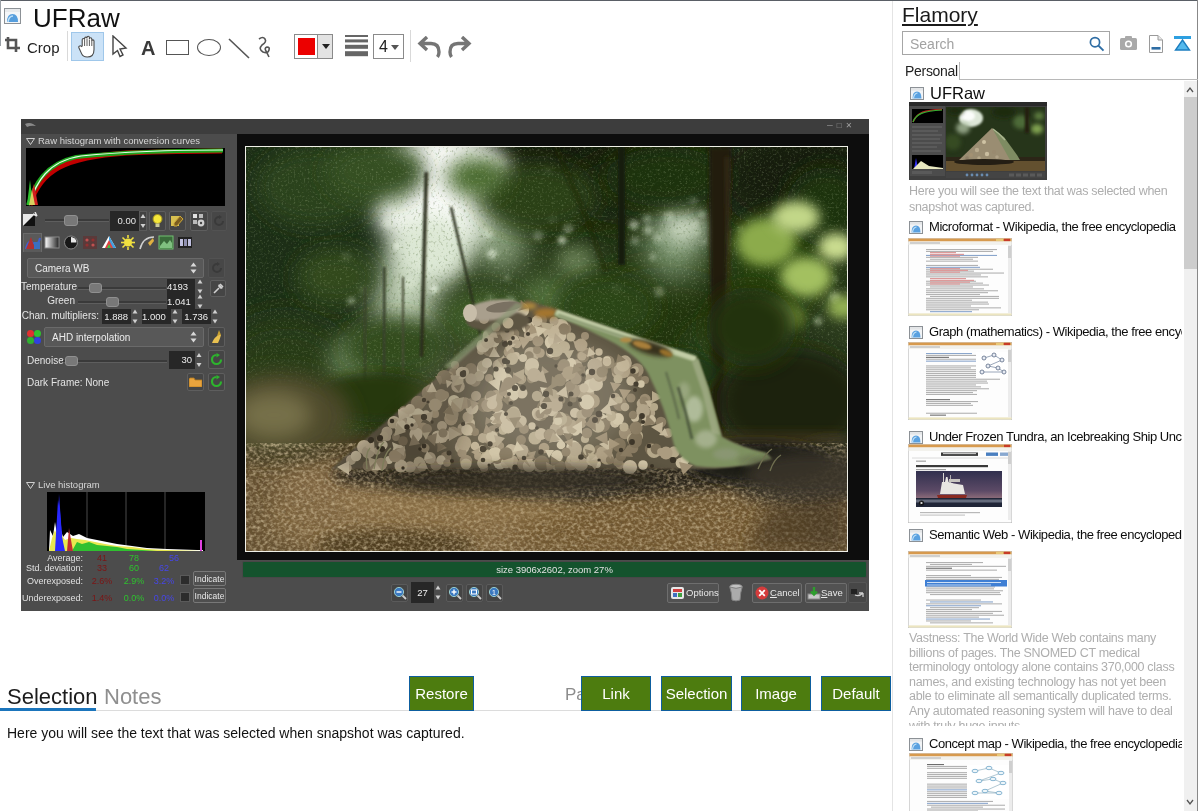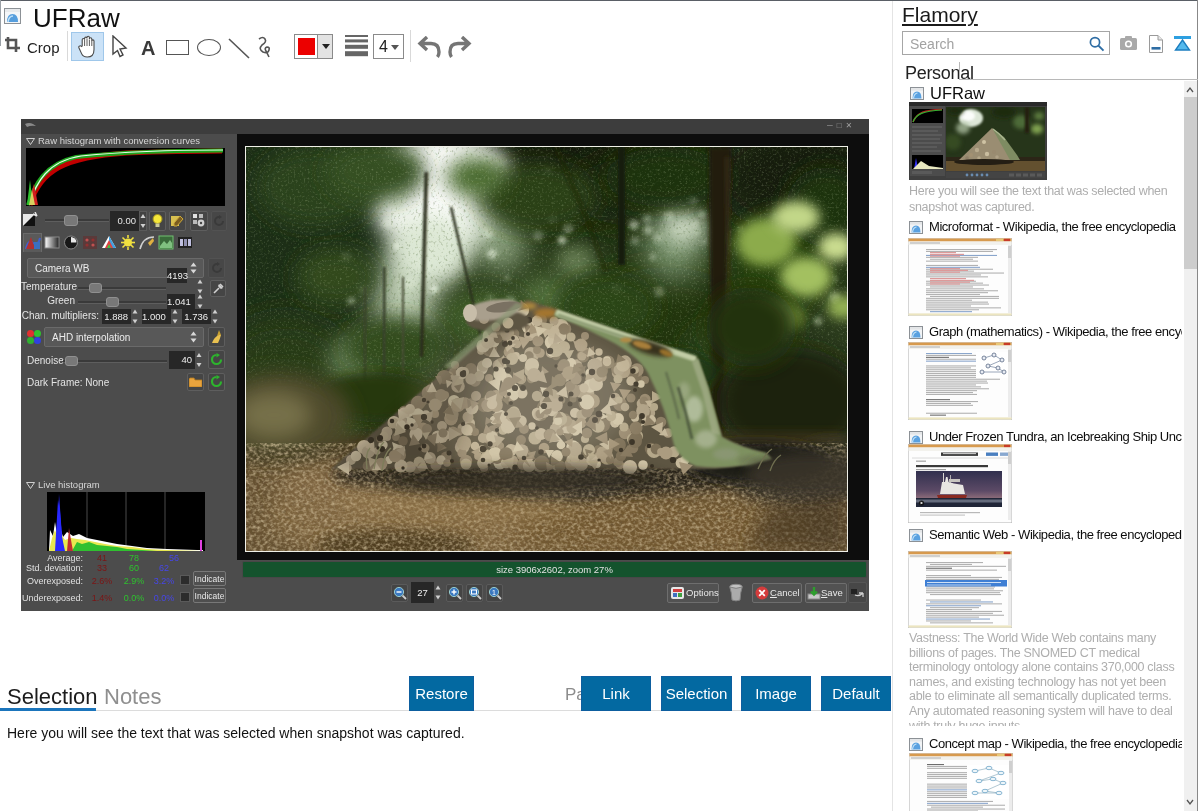--- a/index.html
+++ b/index.html
@@ -21,28 +21,28 @@
 #widthbox { left:373px; top:34px; width:31px; height:25px; border:1px solid #8a8a8a; background:#fff; font-size:16px; color:#222; }
 #widthbox span { position:absolute; left:5px; top:3px; }
 #widthbox:after { content:""; position:absolute; right:4px; top:10px; border:4px solid transparent; border-top:5px solid #555; }
 .vsep { position:absolute; width:1px; background:#d9d9d9; }
 
 #sel-tab { left:7px; top:684px; font-size:22px; color:#1c1c1c; }
 #notes-tab { left:104px; top:684px; font-size:22px; color:#8f8f8f; }
 #sel-underline { left:0px; top:708px; width:96px; height:3px; background:#1b75bc; }
 #bot-line { left:96px; top:710px; width:795px; height:1px; background:#dcdcdc; }
 #bot-text { left:7px; top:725px; font-size:14px; color:#111; }
-.bluebtn { position:absolute; background:#0369a1; border:1px solid #0d5e9f; color:#fff;
+.bluebtn { position:absolute; background:#4d7c0f; border:1px solid #0d5e9f; color:#fff;
   font-size:15px; text-align:center; line-height:33px; top:676px; height:35px; }
 #paste-lbl { left:530px; top:685px; font-size:17px; color:#8c8c8c;margin-left:35px; }
 
 #fl-title { left:902px; top:3px; font-size:21px; color:#1a1a1a;text-decoration:underline; }
 #searchbox { left:902px; top:31px; width:208px; height:24px; border:1px solid #a6a6a6; }
 #searchbox span { position:absolute; left:7px; top:4px; font-size:14px; color:#a2a2a2; }
-#personal { left:905px; top:63px; font-size:18px; letter-spacing:-0.3px; color:#222; }
+#personal { left:905px; top:63px; font-size:14px; letter-spacing:-0.3px; color:#222; }
 #tab-vline { left:959px; top:62px; width:1px; height:18px; background:#b8b8b8; }
 #tab-hline { left:959px; top:79px; width:239px; height:1px; background:#b8b8b8; }
 
 #sbar { left:1184px; top:81px; width:13px; height:730px; background:#f0f0f0; }
 #sbar .thumb { position:absolute; left:0; top:16px; width:13px; height:172px; background:#cdcdcd; }
 .chev { position:absolute; left:2px; width:8px; height:8px; }
 </style>
 </head>
 <body>
 <div class="abs" id="topline"></div>
@@ -613,21 +613,21 @@
       <path d="M1.5 5.5 L4.5 1.5 L7.5 5.5 Z M1.5 8.5 L4.5 12.5 L7.5 8.5 Z" fill="#d8d8d8"></path>
     </svg>
 <div class="abs" style="left:187px;top:139px;width:17px;height:20px;background:#474747;border:1px solid #525252;border-radius:2px"></div>
 <svg class="abs" style="left:190px;top:143px" width="12" height="12" viewBox="0 0 12 12">
       <path d="M10 6 A4 4 0 1 1 6 2" stroke="#3a3a3a" stroke-width="2" fill="none"></path>
       <path d="M6 0 L9 2 L6 4 Z" fill="#3a3a3a"></path>
     </svg>
 <div class="abs" style="left:0px;top:162px;width:54px;font-size:10px;color:#e4e4e4;text-align:right">Temperature</div>
 <div class="abs" style="left:57px;top:168px;width:88px;height:3px;background:#3a3a3a;border-bottom:1px solid #5e5e5e"></div>
 <div class="abs" style="left:68px;top:164px;width:13px;height:10px;background:#787878;border:1px solid #909090;border-radius:3px"></div>
-<div class="abs" style="left:146px;top:149px;width:20px;height:15px;background:#272727;color:#eee;font-size:9.5px;text-align:right;line-height:15px;padding-right:11px">4193</div>
+<div class="abs" style="left:146px;top:160px;width:28px;height:15px;background:#272727;color:#eee;font-size:9.5px;text-align:right;line-height:15px;padding-right:11px">4193</div>
 <svg class="abs" style="left:175px;top:160px" width="8" height="15" viewBox="0 0 8 15">
       <path d="M1.5 4.5 L4 0.5 L6.5 4.5 Z M1.5 10.5 L4 14.5 L6.5 10.5 Z" fill="#cfcfcf"></path>
     </svg>
 <div class="abs" style="left:189px;top:161px;width:16px;height:17px;background:#454545;border:1px solid #5e5e5e;border-radius:2px"></div>
 <svg class="abs" style="left:192px;top:164px" width="11" height="11" viewBox="0 0 11 11">
       <path d="M1 10 L6 5 M6 3 L8 5 M7 1 L10 4" stroke="#d0d0d0" stroke-width="1.6"></path>
       <path d="M6 1 L10 5 L8 6 L5 3 Z" fill="#d0d0d0"></path>
     </svg>
 <div class="abs" style="left:0px;top:176px;width:54px;font-size:10px;color:#e4e4e4;text-align:right">Green</div>
 <div class="abs" style="left:57px;top:182px;width:88px;height:3px;background:#3a3a3a;border-bottom:1px solid #5e5e5e"></div>
@@ -660,21 +660,21 @@
       <path d="M1.5 5.5 L4.5 1.5 L7.5 5.5 Z M1.5 8.5 L4.5 12.5 L7.5 8.5 Z" fill="#d8d8d8"></path>
     </svg>
 <div class="abs" style="left:187px;top:208px;width:17px;height:20px;background:#454545;border:1px solid #5e5e5e;border-radius:2px"></div>
 <svg class="abs" style="left:189px;top:210px" width="13" height="16" viewBox="0 0 13 16">
       <path d="M9 1 L11 6 L7 7 Z" fill="#c8a030"></path>
       <path d="M9 6 Q4 8 2 14 L8 14 Q10 10 11 6 Z" fill="#e8c050"></path>
     </svg>
 <div class="abs" style="left:6px;top:236px;font-size:10px;color:#e4e4e4">Denoise</div>
 <div class="abs" style="left:42px;top:241px;width:104px;height:3px;background:#3a3a3a;border-bottom:1px solid #5e5e5e"></div>
 <div class="abs" style="left:44px;top:237px;width:13px;height:10px;background:#787878;border:1px solid #909090;border-radius:3px"></div>
-<div class="abs" style="left:148px;top:232px;width:26px;height:18px;background:#272727;color:#eee;font-size:9.5px;text-align:right;line-height:18px;padding-right:3px">40</div>
+<div class="abs" style="left:148px;top:232px;width:26px;height:18px;background:#272727;color:#eee;font-size:9.5px;text-align:right;line-height:18px;padding-right:3px">30</div>
 <svg class="abs" style="left:174px;top:232px" width="8" height="18" viewBox="0 0 8 18">
       <path d="M1.5 6.0 L4 2.0 L6.5 6.0 Z M1.5 12.0 L4 16.0 L6.5 12.0 Z" fill="#cfcfcf"></path>
     </svg>
 <div class="abs" style="left:187px;top:231px;width:17px;height:19px;background:#454545;border:1px solid #5e5e5e;border-radius:2px"></div>
 <svg class="abs" style="left:189px;top:234px" width="13" height="13" viewBox="0 0 13 13">
       <path d="M11 6.5 A4.5 4.5 0 1 1 6.5 2" stroke="#2db52d" stroke-width="2.2" fill="none"></path>
       <path d="M6.5 0 L10 2 L6.5 4.5 Z" fill="#2db52d"></path>
     </svg>
 <div class="abs" style="left:6px;top:258px;font-size:10px;color:#e4e4e4">Dark Frame: None</div>
 <div class="abs" style="left:166px;top:254px;width:17px;height:18px;background:#454545;border:1px solid #5e5e5e;border-radius:2px"></div>

